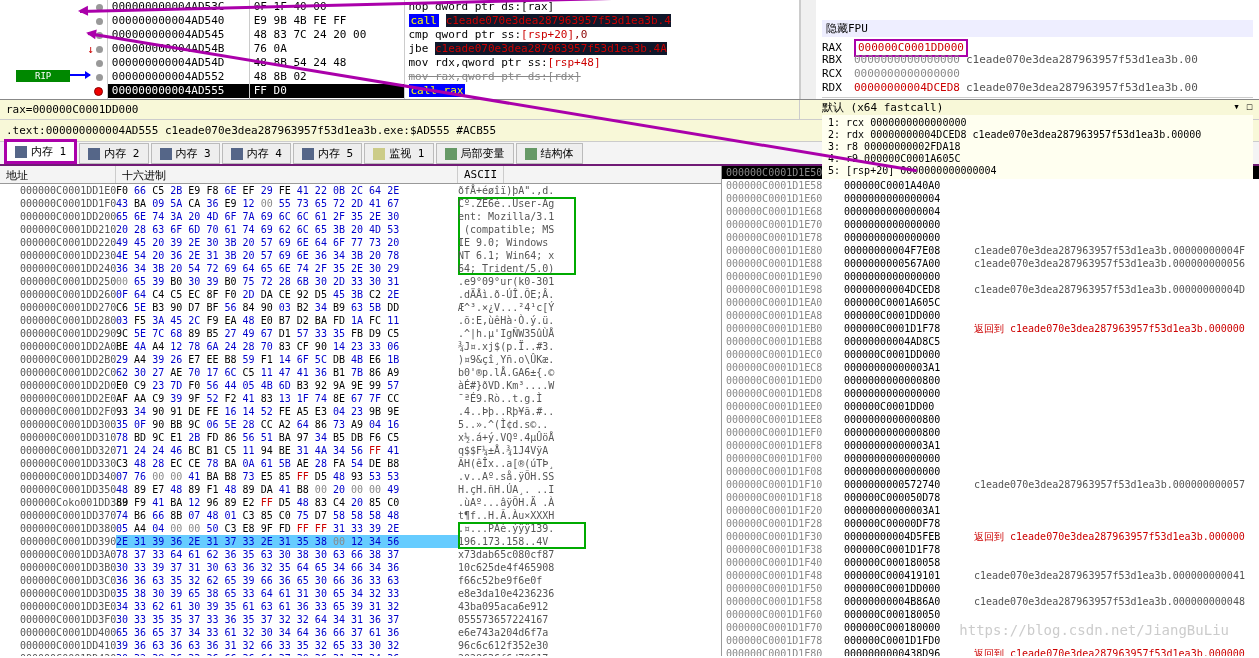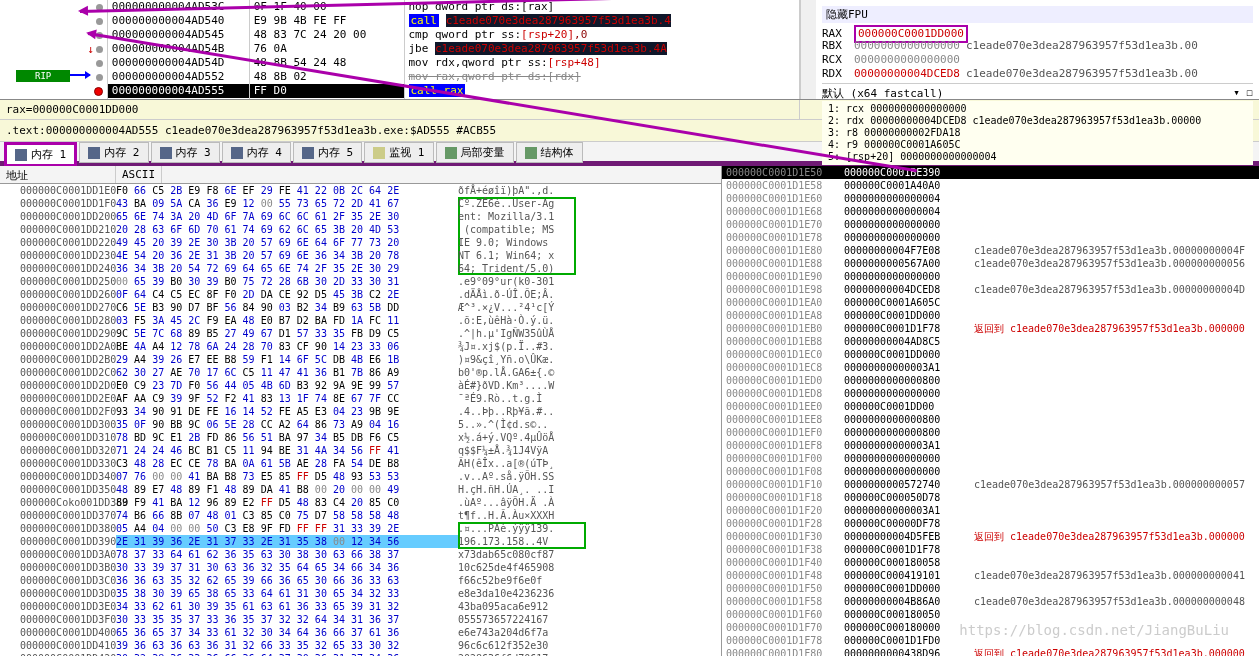--- a/index.html
+++ b/index.html
@@ -20,34 +20,34 @@
 .asm .op{color:#000}
 .asm .call{background:#00f;color:#ff0;padding:0 2px}
 .asm .tgt{color:#c00}
 .asm .num{color:#8b0000}
 .asm .hl-yel{background:#0f172a}
 .asm .strike{text-decoration:line-through;color:#888}
 .rip-label{position:absolute;left:16px;top:70px;background:#080;color:#fff;font-size:9px;padding:1px 19px;z-index:10}
 .rip-arrow{position:absolute;left:20px;top:74px;width:70px;height:2px;background:#00f;z-index:9}
 .rip-arrow::after{content:"";position:absolute;right:-1px;top:-3px;border-left:6px solid #00f;border-top:4px solid transparent;border-bottom:4px solid transparent}
 .scroll-v{width:16px;background:#f0f0f0;border-left:1px solid #ccc}
-.registers-panel{flex:1;background:#fff;padding:6px 6px;position:relative}
+.registers-panel{flex:1;background:#fff;padding:20px 6px;position:relative}
 .reg-title{background:#eef;padding:1px 4px;margin-bottom:2px}
 .reg-row{height:14px;line-height:14px}
 .reg-name{display:inline-block;width:32px;color:#000}
 .reg-val{color:#c00}
 .reg-val.zero{color:#888}
 .reg-extra{color:#555;margin-left:6px}
 .reg-box{border:2px solid #a0a;display:inline-block;padding:0 2px}
 .info-row{height:20px;line-height:20px;background:#f8f8d8;border-bottom:1px solid #ccc;display:flex}
 .info-left{width:800px;padding:0 6px;border-right:1px solid #ccc}
 .info2-row{height:22px;line-height:22px;background:#f8f8d8;border-bottom:1px solid #ccc;padding:0 6px;font-size:11px}
 .args-panel{position:absolute;top:100px;right:0;width:430px;background:#fffff0;font-size:10px;padding:2px 6px;z-index:5}
 .args-panel div{height:12px;line-height:12px;white-space:nowrap;overflow:hidden}
-.tabs-row{height:24px;display:flex;align-items:flex-start;background:#f4f4f4;border-bottom:5px solid #701a75;gap:2px;padding:0 4px}
+.tabs-row{height:24px;display:flex;align-items:flex-end;background:#f4f4f4;border-bottom:2px solid #701a75;gap:2px;padding:0 4px}
 .tab{display:flex;align-items:center;padding:2px 8px;background:#eee;border:1px solid #bbb;cursor:pointer;font-size:11px;gap:4px}
 .tab.active{background:#fff;border:3px solid #a0a}
 .tab-icon{width:12px;height:12px;background:#568;display:inline-block}
 .tab-icon.y{background:#cc8}
 .tab-icon.g{background:#696}
 .middle-row{display:flex;height:490px}
 .dump-panel{width:722px;border-right:1px solid #999;display:flex;flex-direction:column}
 .dump-header{display:flex;background:#f4f4f4;border-bottom:1px solid #999;height:18px}
 .dump-header div{padding:2px 6px;border-right:1px solid #ccc}
 .dump-body{overflow:hidden;font-size:10px;line-height:13px;flex:1}
@@ -200,20 +200,21 @@
     <div class="tab">
       <span class="tab-icon g"></span>
       <span>结构体</span>
     </div>
   </div>
 
 <div class="middle-row">
   <div class="dump-panel">
     <div class="dump-header">
       <div style="width:116px">地址</div>
+      <div style="width:342px">十六进制</div>
       <div>ASCII</div>
     </div>
     <div class="dump-body" id="dump-body" style="position:relative">
       <div class="ascii-box" style="left:458px;top:13px;width:118px;height:78px"></div>
       <div class="ascii-box" style="left:458px;top:338px;width:128px;height:27px"></div>
     <div class="dump-row">
           <div class="dump-addr">000000C0001DD1E0</div>
           <div class="dump-hex "><span class="">F0</span> <span class="hx-blue">66</span> <span class="">C5</span> <span class="hx-blue">2B</span> <span class="">E9</span> <span class="">F8</span> <span class="hx-blue">6E</span> <span class="">EF</span> <span class="hx-blue">29</span> <span class="">FE</span> <span class="hx-blue">41</span> <span class="hx-blue">22</span> <span class="hx-blue">0B</span> <span class="hx-blue">2C</span> <span class="hx-blue">64</span> <span class="hx-blue">2E</span></div>
           <div class="dump-ascii">ðfÅ+éøîï)þA".,d.</div>
         </div>

